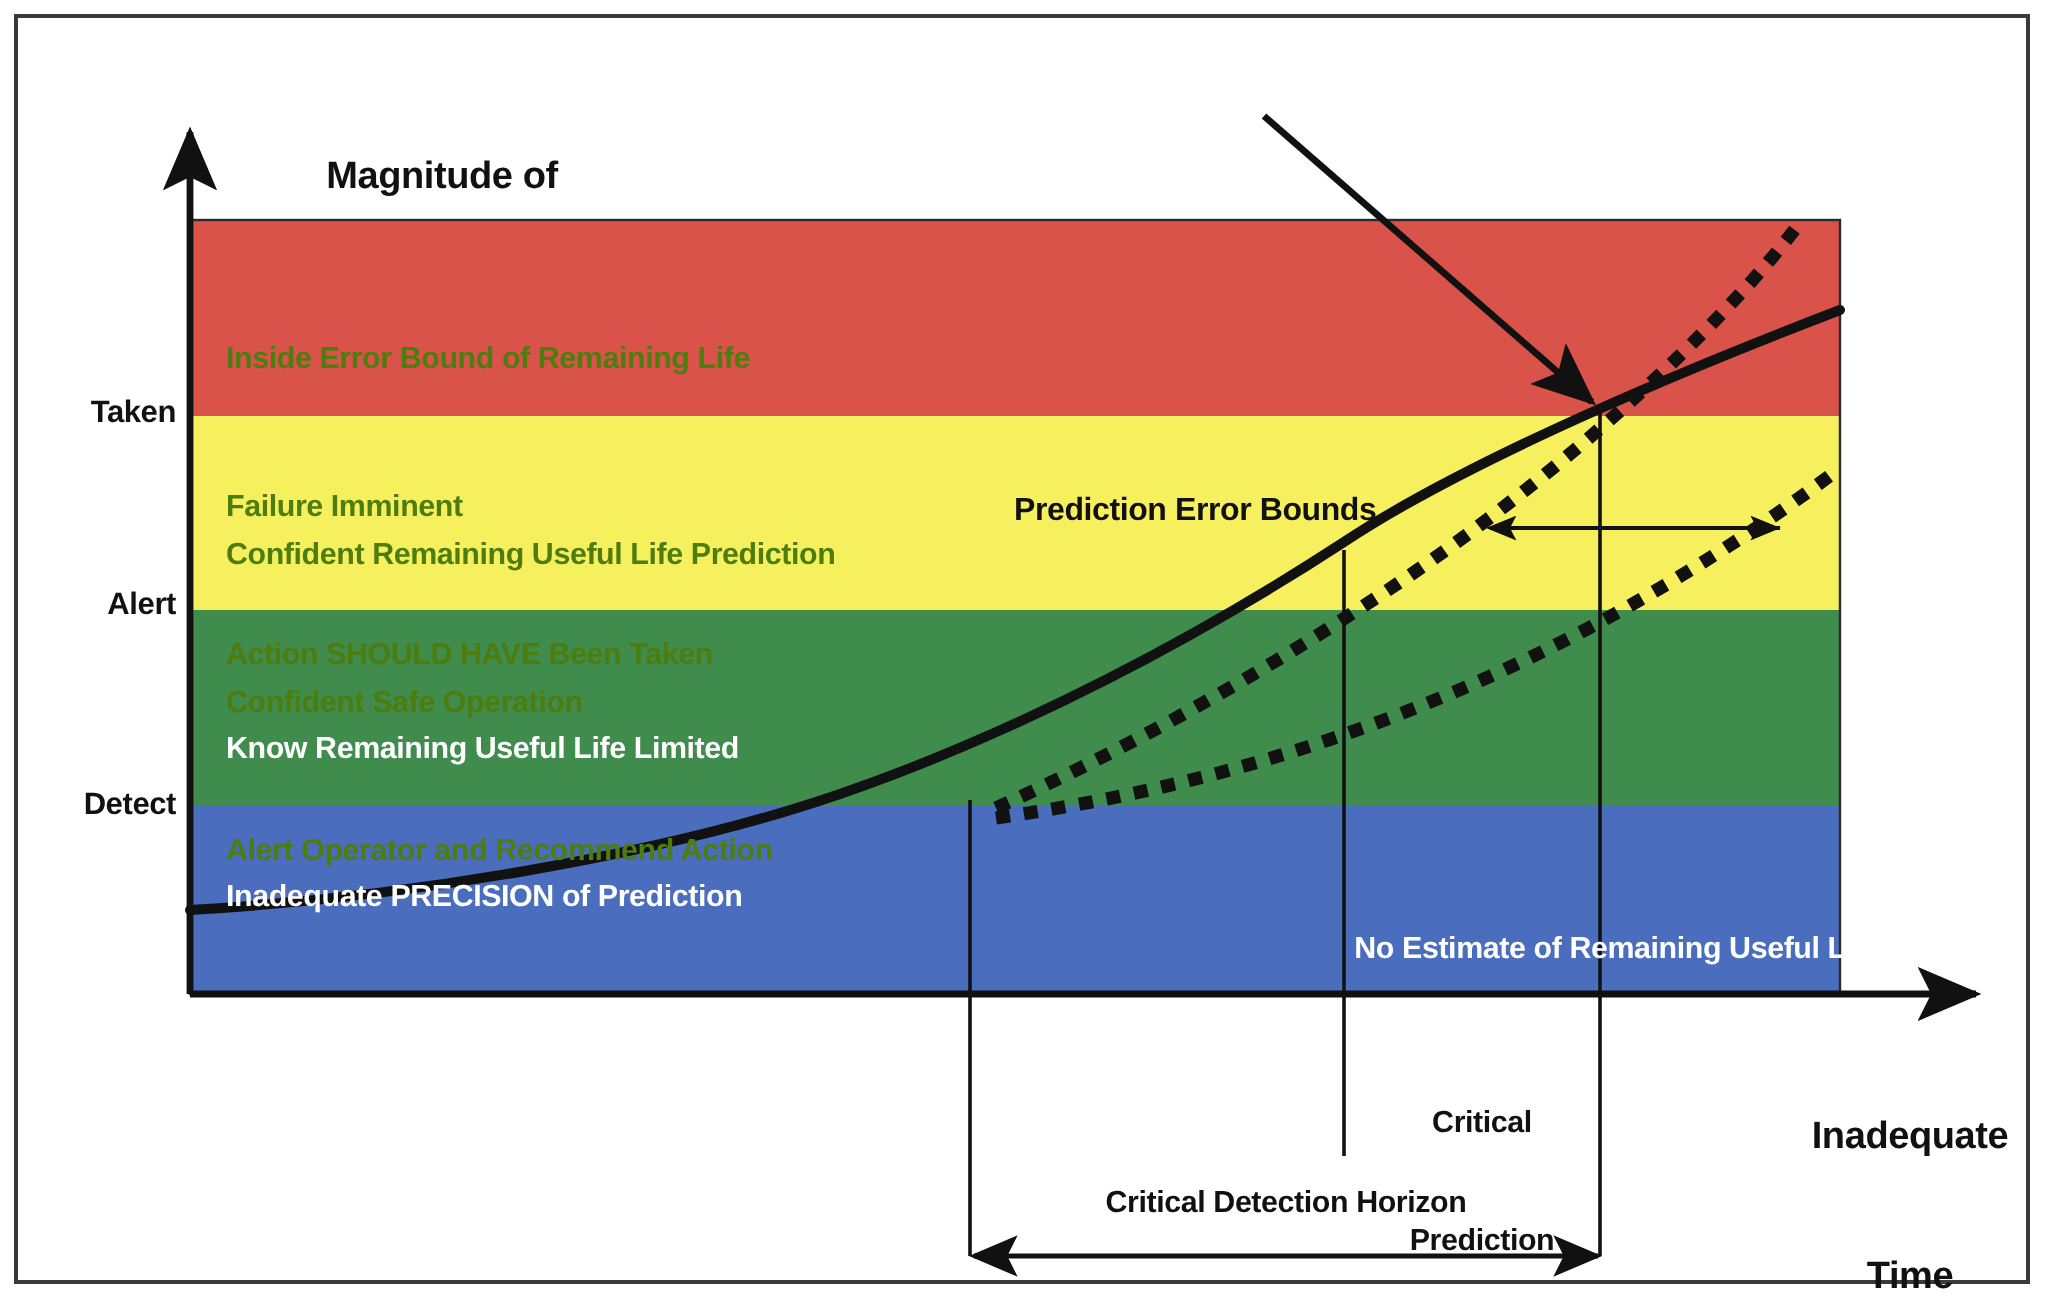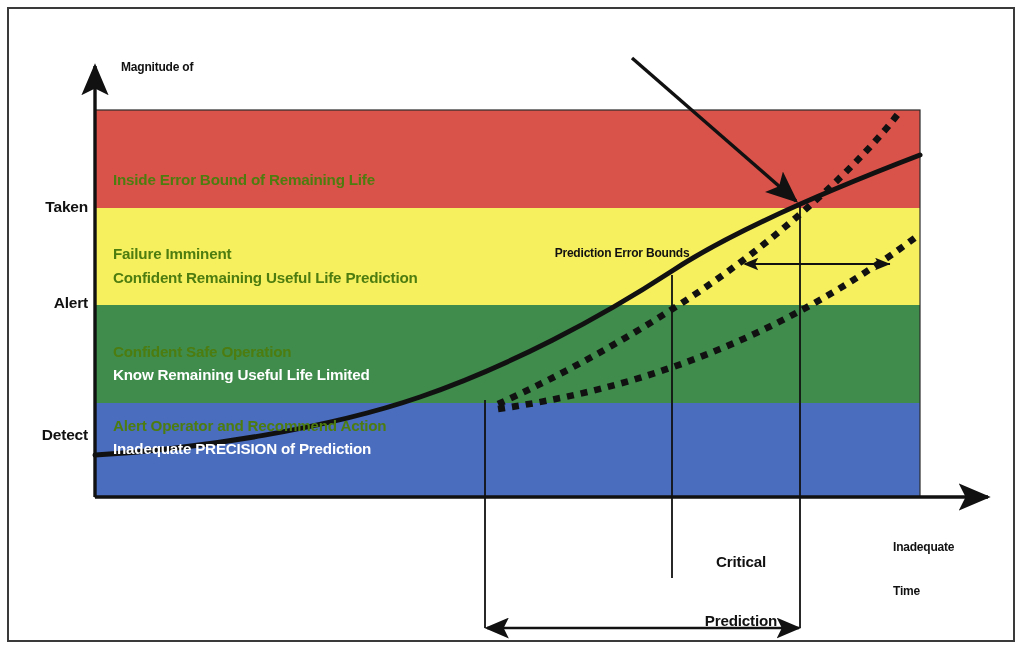--- a/index.html
+++ b/index.html
@@ -43,41 +43,40 @@
     white-space: pre;
     line-height: 1.30;
     letter-spacing: -0.2px;
   }
   .title {
     font-size: 17.5px;
     text-align: center;
     line-height: 1.22;
   }
   .axis-label {
-    font-size: 12px;
-    text-align: left;
+    font-size: 19px;
+    text-align: center;
     line-height: 1.22;
   }
   .tick-label {
     font-size: 15.5px;
     text-align: right;
   }
   .band-dark {
     font-size: 15.2px;
     color: #4d7c0f;
   }
   .band-light {
     font-size: 15.2px;
     color: #ffffff;
     text-align: right;
   }
   .annot {
-    font-size: 12px;
+    font-size: 16px;
     color: #111111;
-    text-align: center;
   }
   .horizon-label {
     font-size: 15.2px;
     text-align: center;
     line-height: 1.30;
   }
 </style>
 </head>
 <body>
 
@@ -136,44 +135,47 @@
     <div>Magnitude of</div>
   </div>
 
   <div class="txt axis-label" style="left:893px; top:511px; width:124px;">
     <div>Inadequate</div>
     <div>Time</div>
   </div>
 
   <div class="txt tick-label" style="left:0px; top:197px; width:88px;">Taken</div>
   <div class="txt tick-label" style="left:0px; top:293px; width:88px;">Alert</div>
-  <div class="txt tick-label" style="left:0px; top:393px; width:88px;margin-top:32px;">Detect</div>
+  <div class="txt tick-label" style="left:0px; top:393px; width:88px;">Detect</div>
 
   <div class="txt band-dark" style="left:113px; top:119px; width:460px; line-height:1.62;">
     <div>Inside Error Bound of Remaining Life</div>
     <div>Failure Imminent</div>
+    <div>Action SHOULD HAVE Been Taken</div>
   </div>
 
   <div class="txt band-dark" style="left:113px; top:314px; width:470px; line-height:1.62; color:#ffffff;">
     <div>Know Remaining Useful Life Limited</div>
     <div>Inadequate PRECISION of Prediction</div>
     <div>Don’t Tell Operator (Unless Asked)</div>
   </div>
 
   <div class="txt band-dark" style="left:113px; top:217px; width:470px; line-height:1.62;">
     <div>Confident Remaining Useful Life Prediction</div>
     <div>Confident Safe Operation</div>
     <div>Alert Operator and Recommend Action</div>
   </div>
 
   <div class="txt band-light" style="left:420px; top:416px; width:520px; line-height:1.56;">
+    <div>No Estimate of Remaining Useful Life</div>
   </div>
 
   <div class="txt annot" style="left:507px; top:246px; width:230px;">Prediction Error Bounds</div>
 
   <div class="txt horizon-label" style="left:683px; top:512px; width:116px;">
     <div>Critical</div>
     <div>Prediction</div>
     
   </div>
 
+  <div class="txt horizon-label" style="left:487px; top:592px; width:312px;">Critical Detection Horizon</div>
 
 </div>
 
 </body></html>

